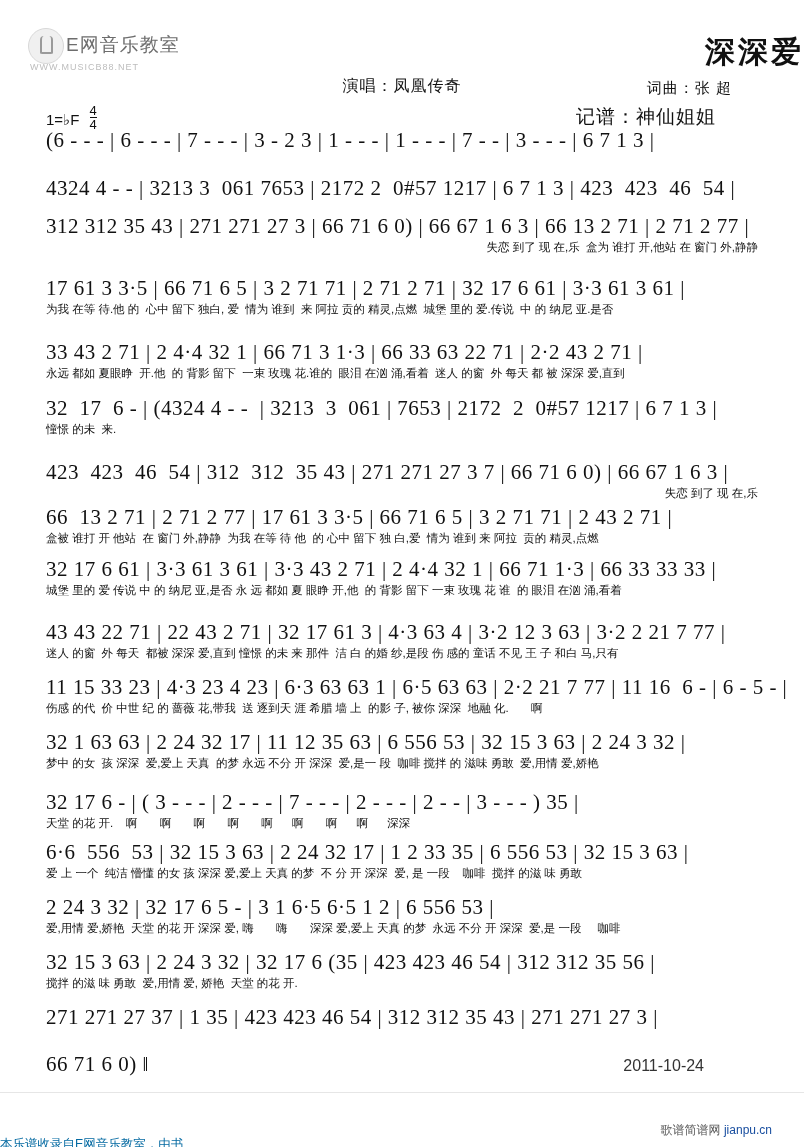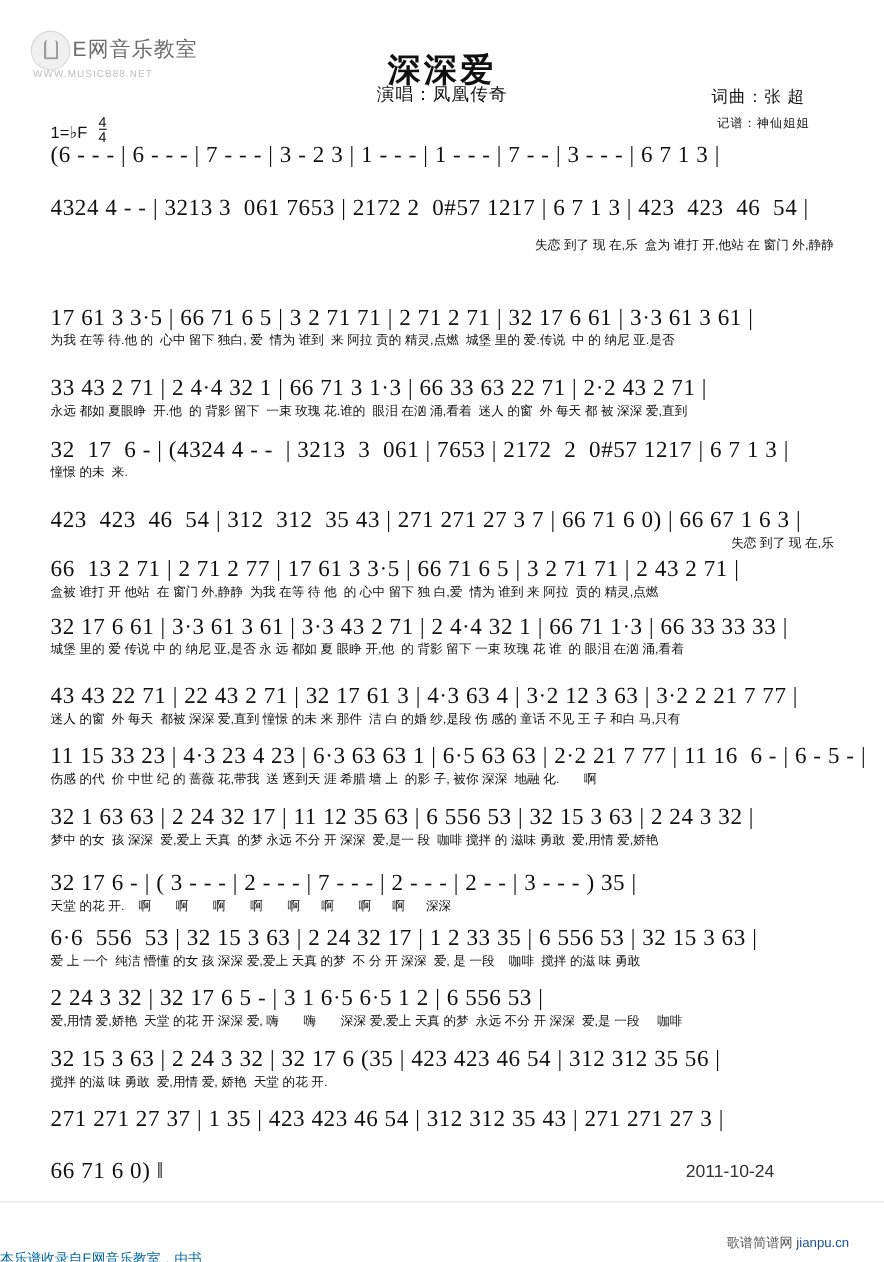--- a/index.html
+++ b/index.html
@@ -28,34 +28,34 @@
   .logo-text{
     position:absolute;left:38px;top:4px;font-family:"Liberation Sans",sans-serif;
     font-size:19px;color:#6d6d6d;letter-spacing:1px;
   }
   .logo-sub{
     position:absolute;left:2px;top:34px;font-family:"Liberation Sans",sans-serif;
     font-size:9px;color:#bdbdbd;letter-spacing:1px;
   }
 
   .song-title{
-    position:absolute;left:0;top:44px;width:804px;text-align:center;
+    position:absolute;left:0;top:32px;width:804px;text-align:right;
     font-size:30px;font-weight:bold;letter-spacing:3px;
     font-family:"Liberation Sans",sans-serif;
   }
   .singer{
     position:absolute;left:0;top:76px;width:804px;text-align:center;
     font-size:16px;font-family:"Liberation Sans",sans-serif;letter-spacing:1px;
   }
   .credit1{
     position:absolute;right:56px;top:79px;font-size:15px;
     font-family:"Liberation Sans",sans-serif;letter-spacing:1px;
   }
   .credit2{
-    position:absolute;right:52px;top:104px;font-size:11px;
+    position:absolute;right:72px;top:104px;font-size:19px;
     font-family:"Liberation Sans",sans-serif;letter-spacing:1px;
   }
 
   .keysig{
     position:absolute;left:46px;top:104px;font-size:15px;
     font-family:"Liberation Sans",sans-serif;
   }
   .keysig .frac{display:inline-block;vertical-align:-4px;margin-left:6px;text-align:center;line-height:1;}
   .keysig .frac .n{display:block;font-size:13px;}
   .keysig .frac .d{display:block;font-size:13px;border-top:1px solid #111;}
@@ -122,20 +122,21 @@
   </div>
 
   <div id="systems">
       <div class="sys" style="top: 128px;">
         <div class="notes">(6 - - - | 6 - - - | 7 - - - | 3 - 2 3 | 1 - - - | 1 - - - | 7 - - | 3 - - - | 6 7 1 3 |</div>
       </div>
       <div class="sys" style="top: 176px;">
         <div class="notes">4324 4 - - | 3213 3  061 7653 | 2172 2  0#57 1217 | 6 7 1 3 | 423  423  46  54 |</div>
       </div>
       <div class="sys" style="top: 214px;">
+        <div class="notes">312 312 35 43 | 271 271 27 3 | 66 71 6 0) | 66 67 1 6 3 | 66 13 2 71 | 2 71 2 77 |</div>
         <div class="lyrics right">失恋 到了 现 在,乐  盒为 谁打 开,他站 在 窗门 外,静静</div>
       </div>
       <div class="sys" style="top: 276px;">
         <div class="notes">17 61 3 3·5 | 66 71 6 5 | 3 2 71 71 | 2 71 2 71 | 32 17 6 61 | 3·3 61 3 61 |</div>
         <div class="lyrics">为我 在等 待.他 的  心中 留下 独白, 爱  情为 谁到  来 阿拉 贡的 精灵,点燃  城堡 里的 爱.传说  中 的 纳尼 亚.是否</div>
       </div>
       <div class="sys" style="top: 340px;">
         <div class="notes">33 43 2 71 | 2 4·4 32 1 | 66 71 3 1·3 | 66 33 63 22 71 | 2·2 43 2 71 |</div>
         <div class="lyrics">永远 都如 夏眼睁  开.他  的 背影 留下  一束 玫瑰 花.谁的  眼泪 在汹 涌,看着  迷人 的窗  外 每天 都 被 深深 爱,直到</div>
       </div>

